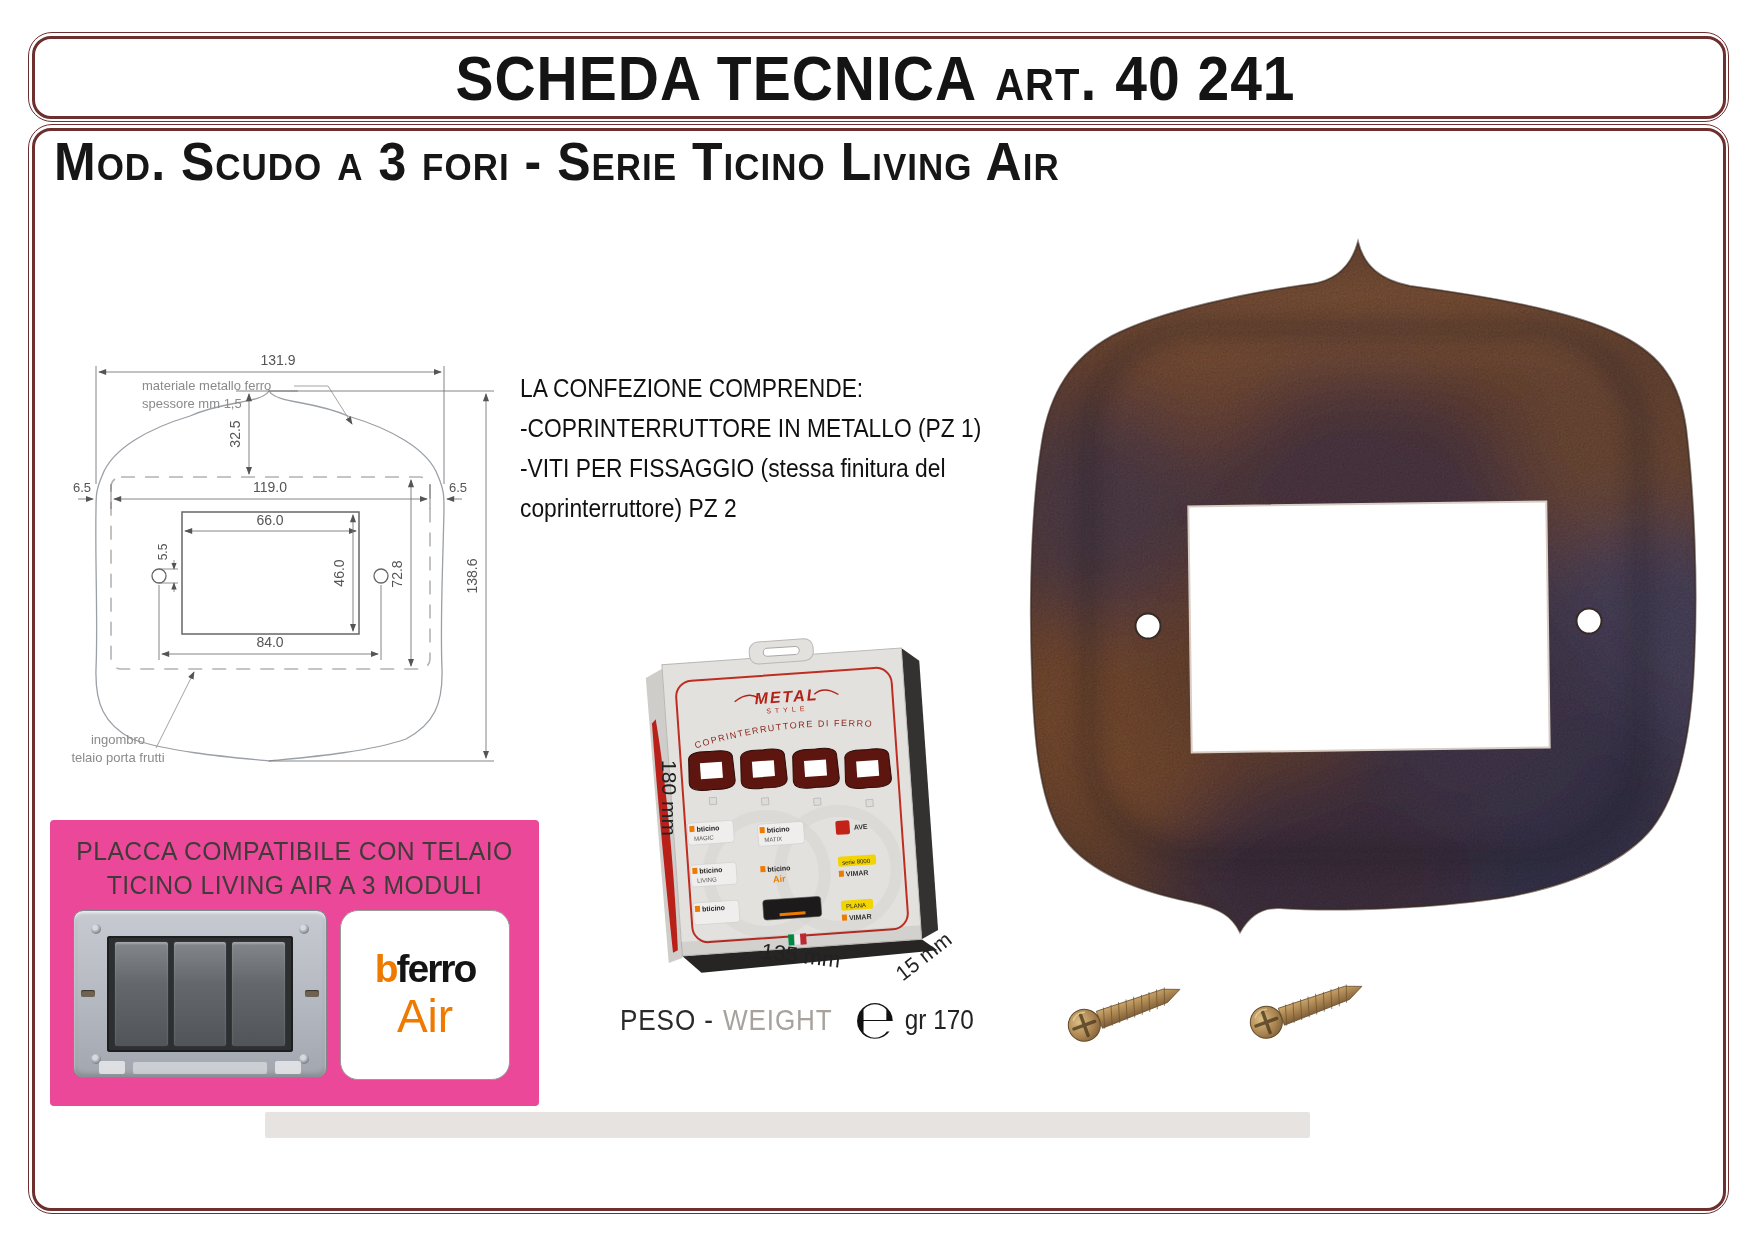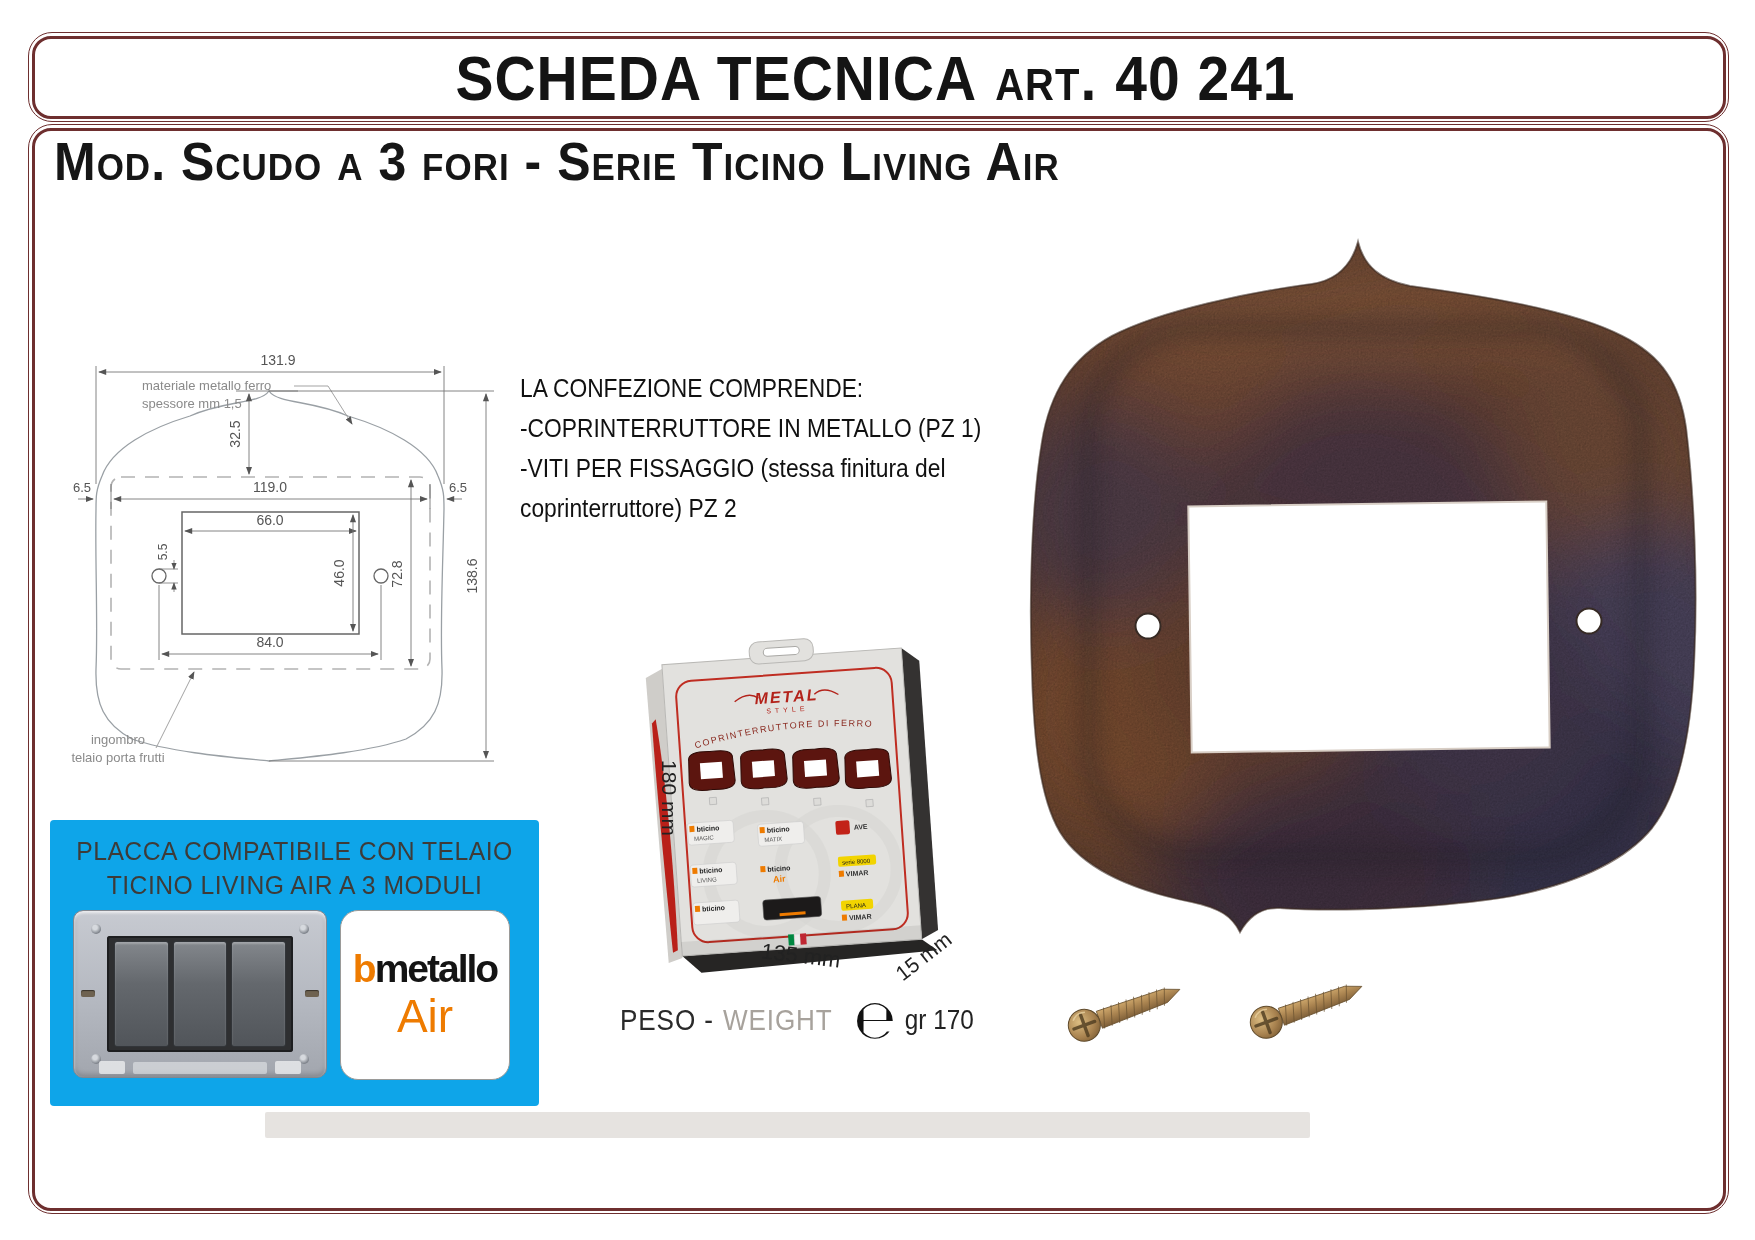--- a/index.html
+++ b/index.html
@@ -33,21 +33,21 @@
               color:#111;transform:scaleX(0.86);transform-origin:0 0;}
 
   .peso{position:absolute;left:620px;top:1000px;display:flex;align-items:center;
         transform:scaleX(0.9);transform-origin:0 50%;}
   .peso .it{font-size:29px;color:#2a2a2a;letter-spacing:1px;}
   .peso .en{font-size:29px;color:#a7a29c;letter-spacing:1px;margin-left:10px;}
   .peso .esym{font-size:54px;font-family:"DejaVu Sans",sans-serif;color:#111;margin:0 10px 0 24px;line-height:40px;}
   .peso .val{font-size:27px;color:#222;}
 
   
-  .compat{position:absolute;left:50px;top:820px;width:489px;height:286px;background:#0ea5e9;
+  .compat{position:absolute;left:50px;top:820px;width:489px;height:286px;background:#ec4899;
           border-radius:4px;}
   .compat-line{position:absolute;left:0;width:100%;text-align:center;font-size:26px;color:#3e3b38;
                letter-spacing:.5px;transform:scaleX(.95);}
   .compat-l1{top:16px;}
   .compat-l2{top:50px;}
 
   .sw-photo{position:absolute;left:23px;top:90px;width:254px;height:168px;}
   .sw-plate{position:absolute;inset:0;border-radius:10px;border:1px solid #82878f;
             background:linear-gradient(180deg,#c7cad1 0%,#b4b8c0 55%,#a2a6ae 100%);
             box-shadow:inset 0 2px 3px rgba(255,255,255,.7), inset 0 -3px 5px rgba(0,0,0,.18);}
@@ -306,21 +306,21 @@
           <div class="rocker"></div>
           <div class="rocker"></div>
           <div class="rocker"></div>
         </div>
       </div>
       <div class="sw-label"></div>
       <div class="sw-chip" style="left:26px;"></div>
       <div class="sw-chip" style="right:26px;"></div>
     </div>
     <div class="bt-logo">
-      <div class="bt-word"><span class="b">b</span><span>metallo</span></div>
+      <div class="bt-word"><span class="b">b</span><span>ferro</span></div>
       <div class="bt-air">Air</div>
     </div>
   </div>
 
   <svg class="abs" style="left:1012px;top:232px;" width="706" height="722" viewBox="0 0 706 722">
     <defs>
       <clipPath id="plateClip">
         <path d="M 346 10 C 352 34 368 48 398 54 C 470 64 560 78 610 104 C 650 124 668 152 674 196
                  C 682 262 686 352 682 432 C 679 500 668 560 640 596 C 612 630 560 652 500 664
                  C 430 676 330 680 268 676 C 252 675 238 682 228 700 C 220 684 208 676 180 670

